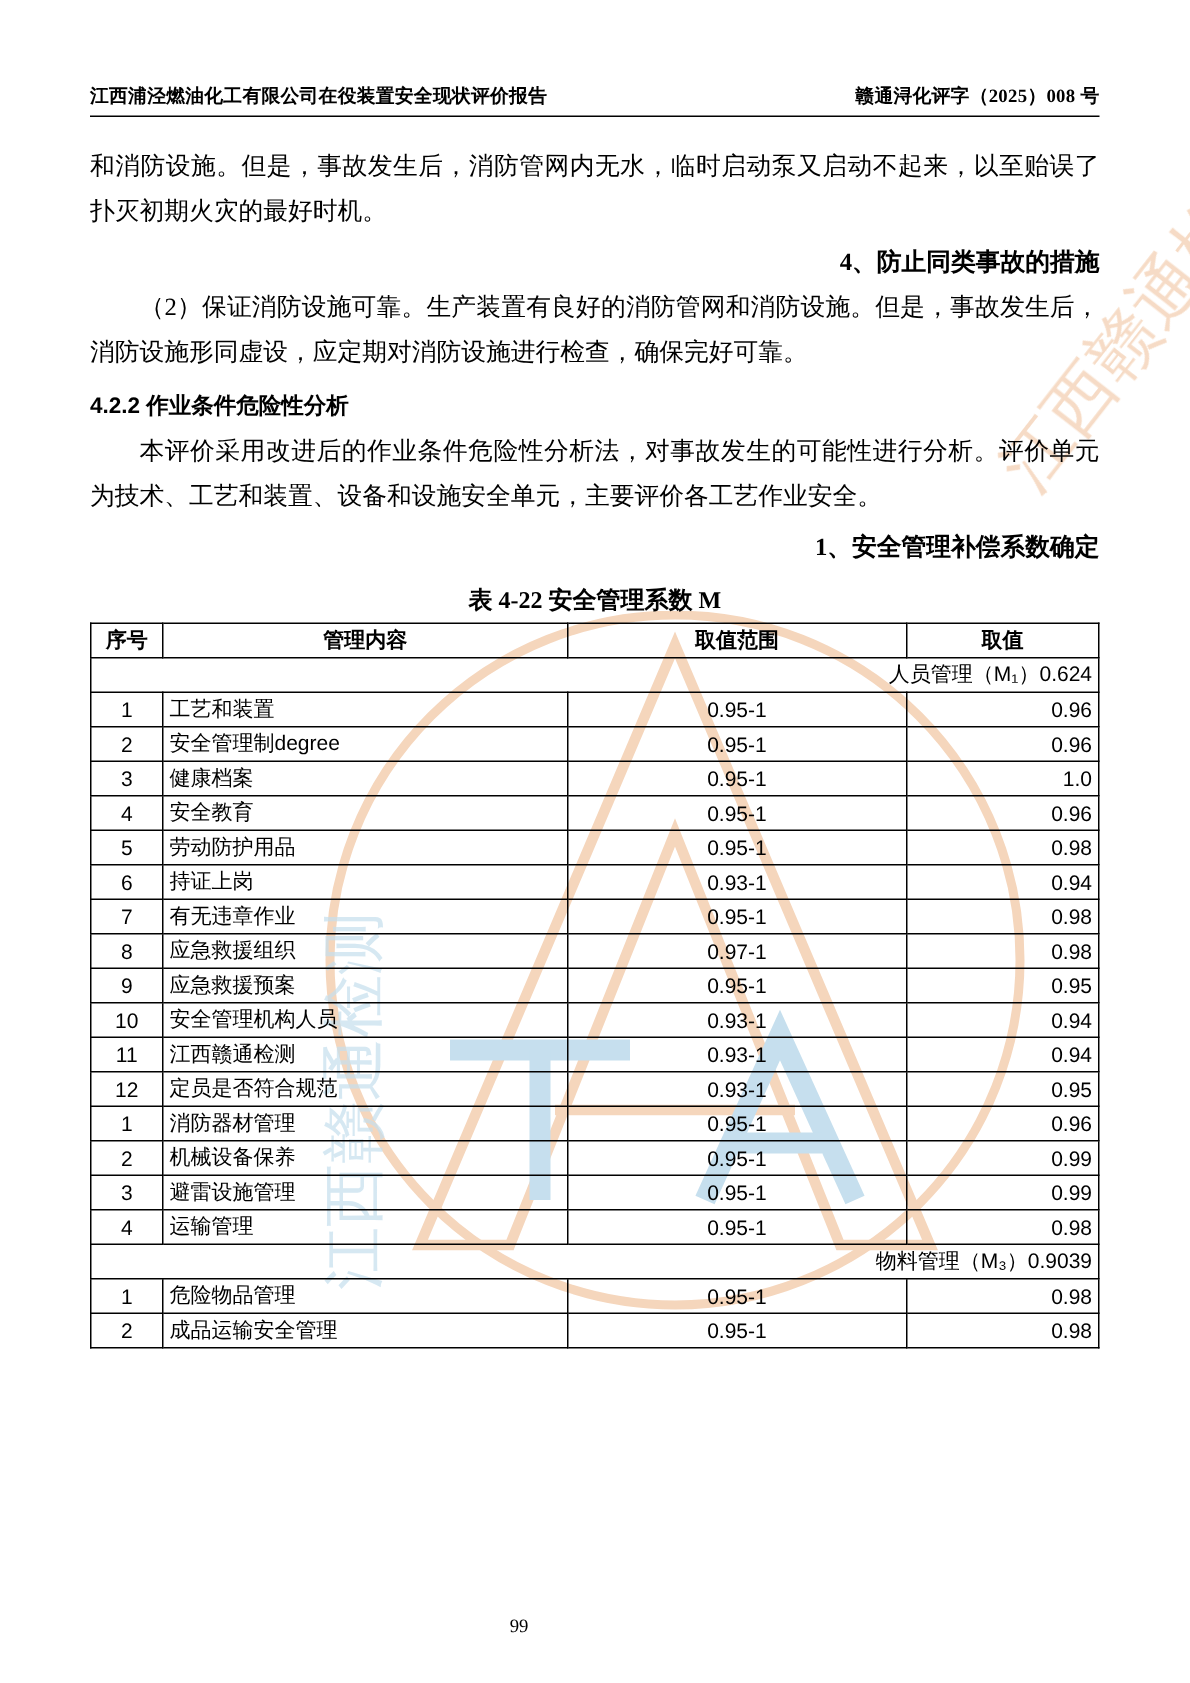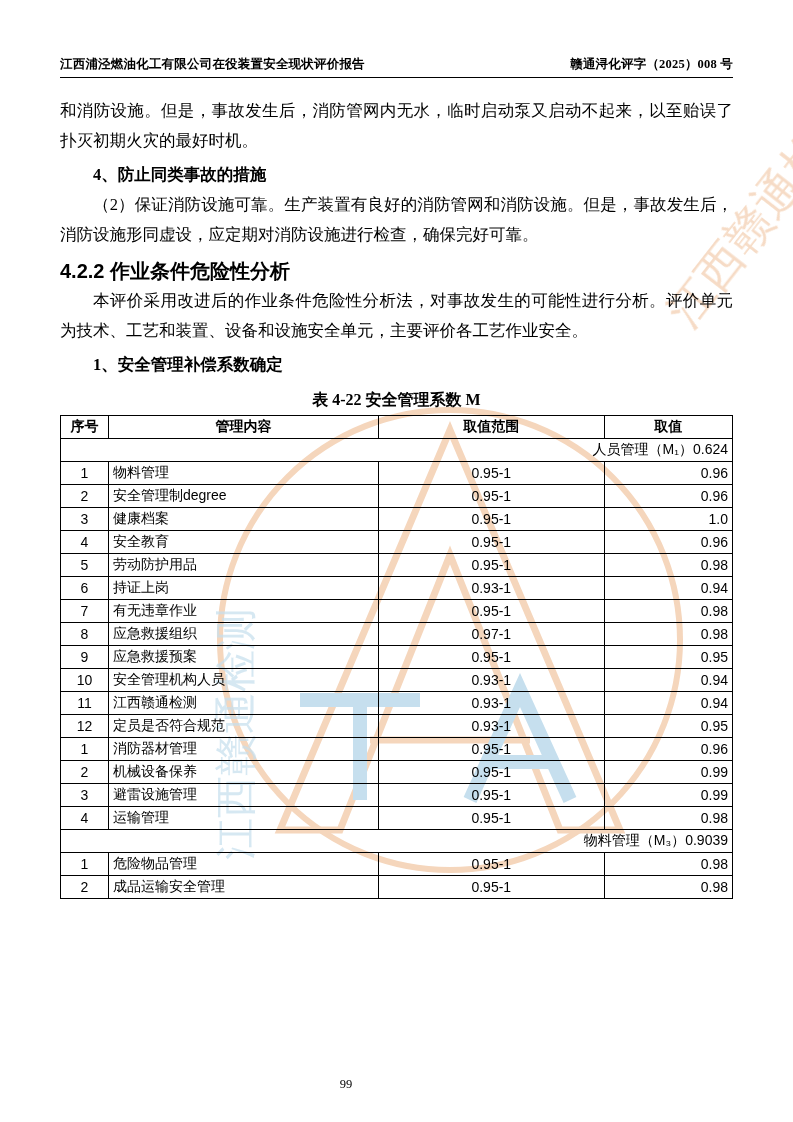--- a/index.html
+++ b/index.html
@@ -59,26 +59,27 @@
   p.para {
     margin: 0;
     text-align: justify;
   }
   p.indent2 { text-indent: 2em; }
   .h-num {
     margin: 4px 0 0 0;
     font-weight: bold;
     text-indent: 2em;
     font-size: 16.5px;
+    text-align: right;
   }
   .h-sec {
     margin: 6px 0 0 0;
     font-weight: bold;
     font-family: "Liberation Sans", sans-serif;
-    font-size: 20px;
+    font-size: 15px;
   }
 
   
   .table-caption {
     text-align: center;
     font-weight: bold;
     font-size: 16px;
     margin: 10px 0 4px 0;
     position: relative;
     z-index: 2;
@@ -168,21 +169,21 @@
         <th class="c-range">取值范围</th>
         <th class="c-val">取值</th>
       </tr>
     </thead>
     <tbody id="tbody">
         <tr>
           <td class="group" colspan="4">人员管理（M₁）0.624</td>
         </tr>
         <tr>
           <td class="c-idx">1</td>
-          <td class="c-name">物料管理</td>
+          <td class="c-name">工艺和装置</td>
           <td class="c-range">0.95-1</td>
           <td class="c-val">0.96</td>
         </tr>
         <tr>
           <td class="c-idx">2</td>
           <td class="c-name">安全管理制degree</td>
           <td class="c-range">0.95-1</td>
           <td class="c-val">0.96</td>
         </tr>
         <tr>

